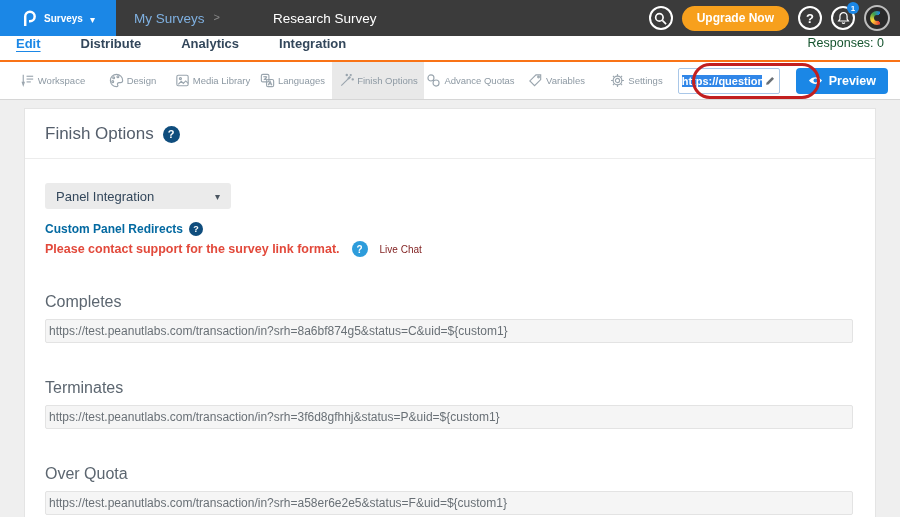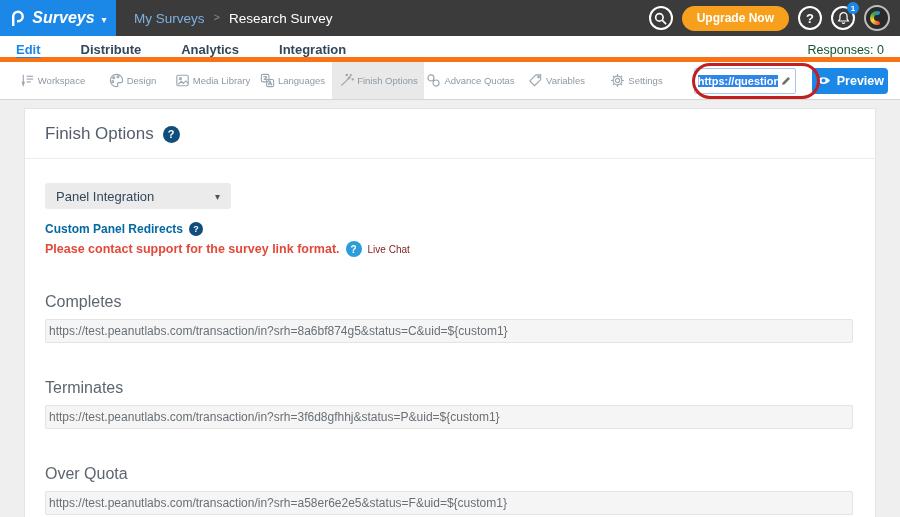--- a/index.html
+++ b/index.html
@@ -3,72 +3,72 @@
 <meta charset="utf-8">
 <style>
   * { margin:0; padding:0; box-sizing:border-box; }
   html,body { width:900px; height:517px; overflow:hidden; }
   body { font-family:"Liberation Sans", sans-serif; background:#efefef; }
 
   
   .header { height:36px; background:#3b3b3b; display:flex; align-items:center; }
   .logo-block { width:116px; height:36px; background:#1b87e6; display:flex; align-items:center; justify-content:center; gap:7px; cursor:pointer; flex:none; }
   .logo-glyph { width:16px; height:18px; display:block; }
-  .product-name { color:#fff; font-size:16px; font-weight:700;font-style:italic; }
+  .product-name { color:#fff; font-size:10px; font-weight:700; }
   .logo-caret { color:#fff; font-size:10px; margin-top:2px; }
   .breadcrumb { display:flex; align-items:flex-start; margin-left:18px; font-size:13.5px; }
   .bc-parent { color:#7fb0e0; cursor:pointer; }
   .bc-sep { color:#8a8a8a; margin:0 9px; font-size:11px; }
-  .bc-current { color:#fff; }
+  .bc-current { color:#fff;margin-left:44px; }
   .header-right { margin-left:auto; display:flex; align-items:center; gap:9px; padding-right:10px; }
   .circle-btn { width:24px; height:24px; border:2px solid #fff; border-radius:50%; display:flex; align-items:center; justify-content:center; color:#fff; cursor:pointer; flex:none; font-weight:700; font-size:13px; }
   .upgrade-btn { background:#f7a01d; color:#fff; font-weight:700; font-size:12px; height:25px; padding:0 15px; border-radius:13px; border:none; display:flex; align-items:center; cursor:pointer; }
   .bell-wrap { position:relative; }
   .badge { position:absolute; top:-4px; right:-4px; background:#1b87e6; color:#fff; font-size:8px; font-weight:700; width:12px; height:12px; border-radius:50%; display:flex; align-items:center; justify-content:center; }
   .avatar { width:26px; height:26px; border-radius:50%; border:2px solid #bdbdbd; background:#2a2a2a; position:relative; overflow:hidden; cursor:pointer; flex:none; }
   .avatar::before { content:''; position:absolute; inset:4px; border-radius:50%;
      background:conic-gradient(from 150deg,#e53935,#fdd835 90deg,#43a047 170deg,#1e88e5 240deg,transparent 240deg); }
   .avatar::after { content:''; position:absolute; inset:8px; border-radius:50%; background:#2a2a2a; }
 
   
-  .nav-row { height:26px; background:#fff; display:flex; align-items:flex-end; padding:0 16px; border-bottom:5px solid #f97316; }
+  .nav-row { height:26px; background:#fff; display:flex; align-items:flex-start; padding:0 16px; border-bottom:2px solid #f97316; }
   .nav-tab { font-size:13px; font-weight:700; color:#33475b; margin-right:40px; cursor:pointer; }
   .nav-tab.active { color:#1b87e6; text-decoration:underline; text-underline-offset:3px; }
   .responses { margin-left:auto; color:#14532d; font-size:12.5px; }
 
   
   .toolbar { height:38px; background:#fff; display:flex; align-items:stretch; border-bottom:1px solid #d6d6d6; position:relative; padding-left:12px; }
   .tool-tab { width:80px; display:flex; flex-direction:row; align-items:center; justify-content:center; gap:2px; cursor:pointer; color:#97a2ab; flex:none; }
   .tool-tab.wide { width:92px; }
   .tool-tab.active { background:#e9e9e9; }
   .tool-label { font-size:9.5px; color:#8d99a3; white-space:nowrap; }
   .tool-icon { width:17px; height:17px; display:block; }
   .tool-icon * { stroke:#9aa5ae; stroke-width:1.2; fill:none; }
   .toolbar-right { margin-left:auto; display:flex; align-items:center; padding-right:12px; gap:16px; }
   .url-box { width:102px; height:26px; background:#fff; border:1px solid #a9c7e8; border-radius:2px; display:flex; align-items:center; padding:0 3px; overflow:hidden; cursor:text; }
   .url-selected { background:#3086e8; color:#fff; font-size:11px; font-weight:700; white-space:nowrap; overflow:hidden; flex:1; }
   .pencil-icon { width:12px; height:12px; flex:none; margin-left:2px; cursor:pointer; }
   .annotation-oval { position:absolute; left:692px; top:1px; width:128px; height:36px; border:3px solid #c21f1f; border-radius:18px; pointer-events:none; }
-  .preview-btn { background:#1b87e6; color:#fff; border:none; border-radius:4px; height:26px; padding:0 4px; display:flex; align-items:center; gap:6px; font-size:12.5px; font-weight:700; cursor:pointer; }
+  .preview-btn { background:#1b87e6; color:#fff; border:none; border-radius:4px; height:26px; padding:0 12px; display:flex; align-items:center; gap:6px; font-size:12.5px; font-weight:700; cursor:pointer; }
 
   
   .card { background:#fff; border:1px solid #e4e4e4; margin:8px 24px 0 24px; }
   .card-title-row { display:flex; align-items:center; gap:9px; padding:15px 20px 14px 20px; border-bottom:1px solid #ececec; }
   .card-title { font-size:17px; color:#545e6b; }
   .help-dot { border-radius:50%; background:#0f4d7d; color:#fff; font-weight:700; display:flex; align-items:center; justify-content:center; cursor:pointer; flex:none; }
   .help-dot.lg { width:17px; height:17px; font-size:11px; }
   .help-dot.sm { width:14px; height:14px; font-size:9px; }
   .help-dot.chat { width:16px; height:16px; font-size:10px; background:#2d9cdb; }
   .card-body { padding:24px 20px 24px 20px; }
   .dropdown { width:186px; height:26px; background:#ebebeb; border-radius:3px; display:flex; align-items:center; padding:0 11px; cursor:pointer; }
   .dropdown-value { font-size:13px; color:#33475b; }
   .dropdown-caret { margin-left:auto; color:#4a5560; font-size:10px; }
   .label-row { display:flex; align-items:center; gap:6px; margin-top:13px; }
   .bold-label { font-size:12px; font-weight:700; color:#0369a1; }
-  .notice-row { display:flex; align-items:center; gap:6px; margin-top:5px; }
+  .notice-row { display:flex; align-items:center; gap:12px; margin-top:5px; }
   .notice-text { font-size:12.5px; font-weight:700; color:#e2493b; }
   .live-chat { font-size:10px; color:#7f1d1d; cursor:pointer; }
   .field-label { font-size:16px; color:#5c6670; margin-top:36px; }
   .field-input { margin-top:8px; width:808px; height:24px; background:#f5f5f5; border:1px solid #e3e3e3; border-radius:2px; display:flex; align-items:center; padding:0 3px; font-size:12px; color:#697076; white-space:nowrap; overflow:hidden; cursor:text; }
   .save-btn { margin-top:15px; background:#29b6f6; color:#fff; font-weight:700; font-size:12px; border:none; border-radius:3px; height:26px; padding:0 13px; cursor:pointer; display:flex; align-items:center; }
 </style>
 </head>
 <body>
 
 <div class="header">

